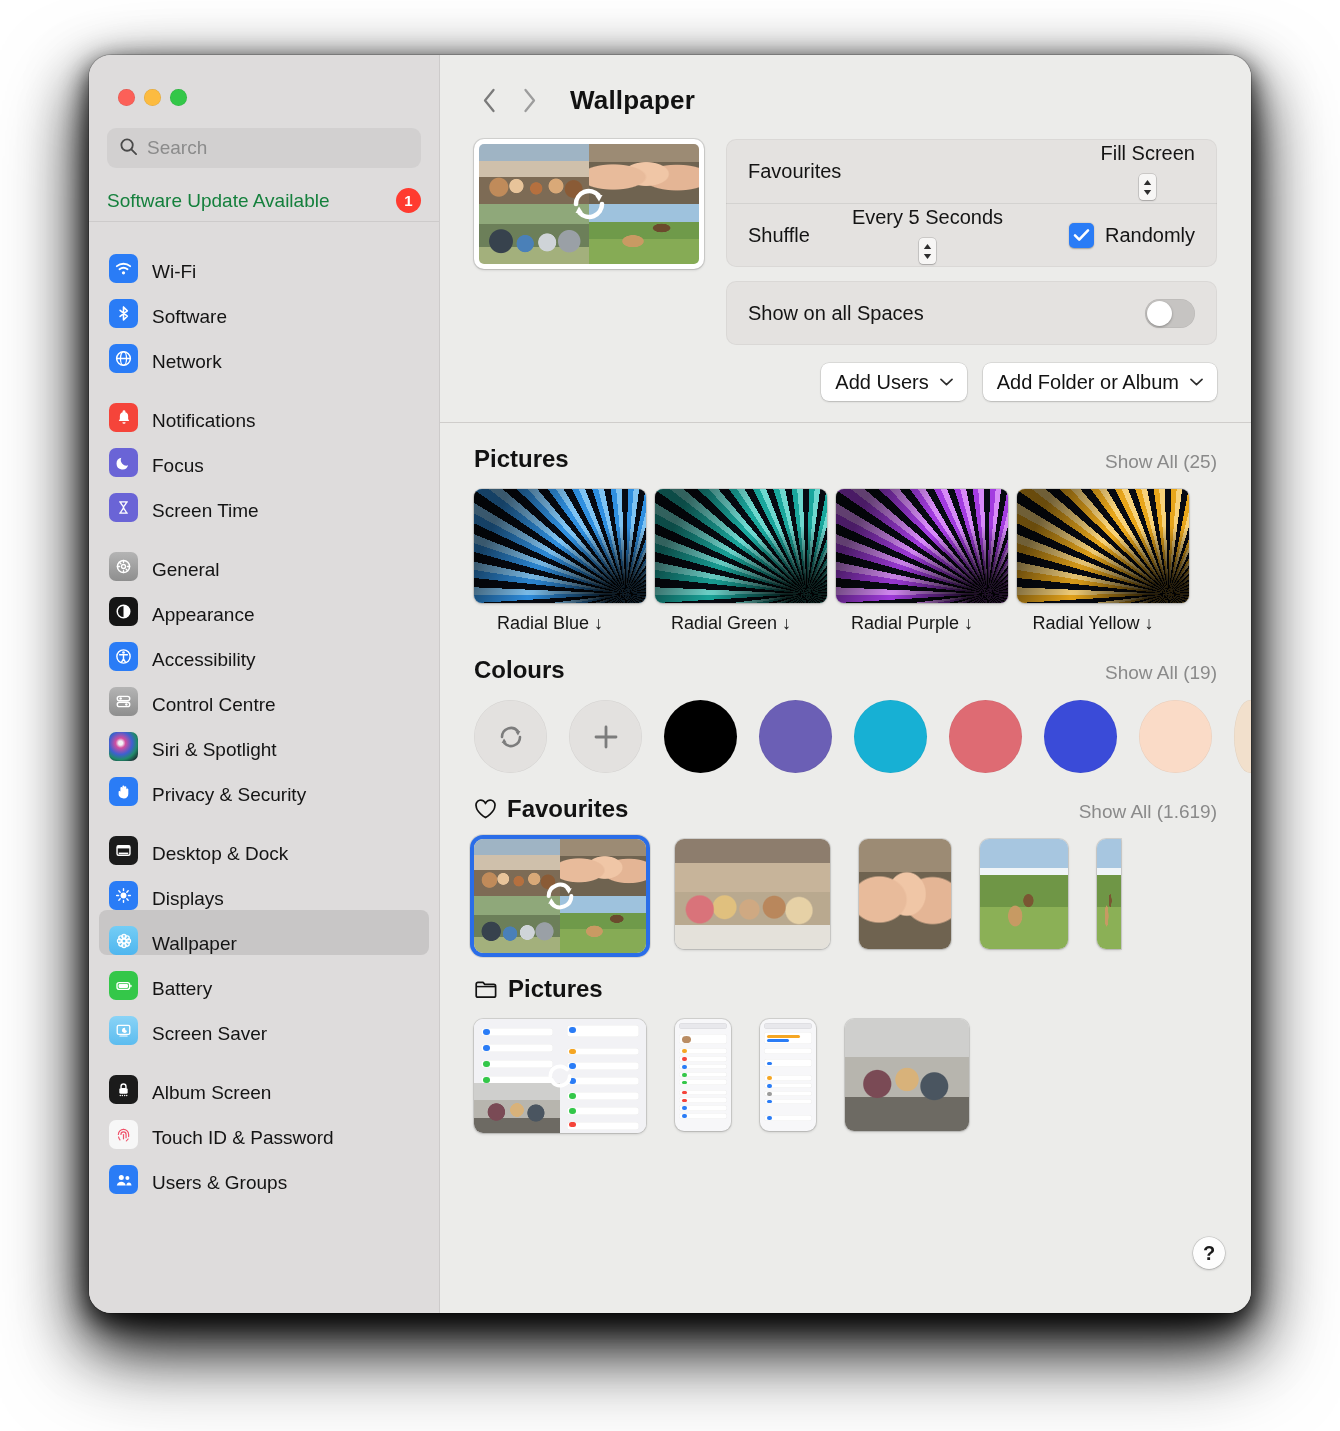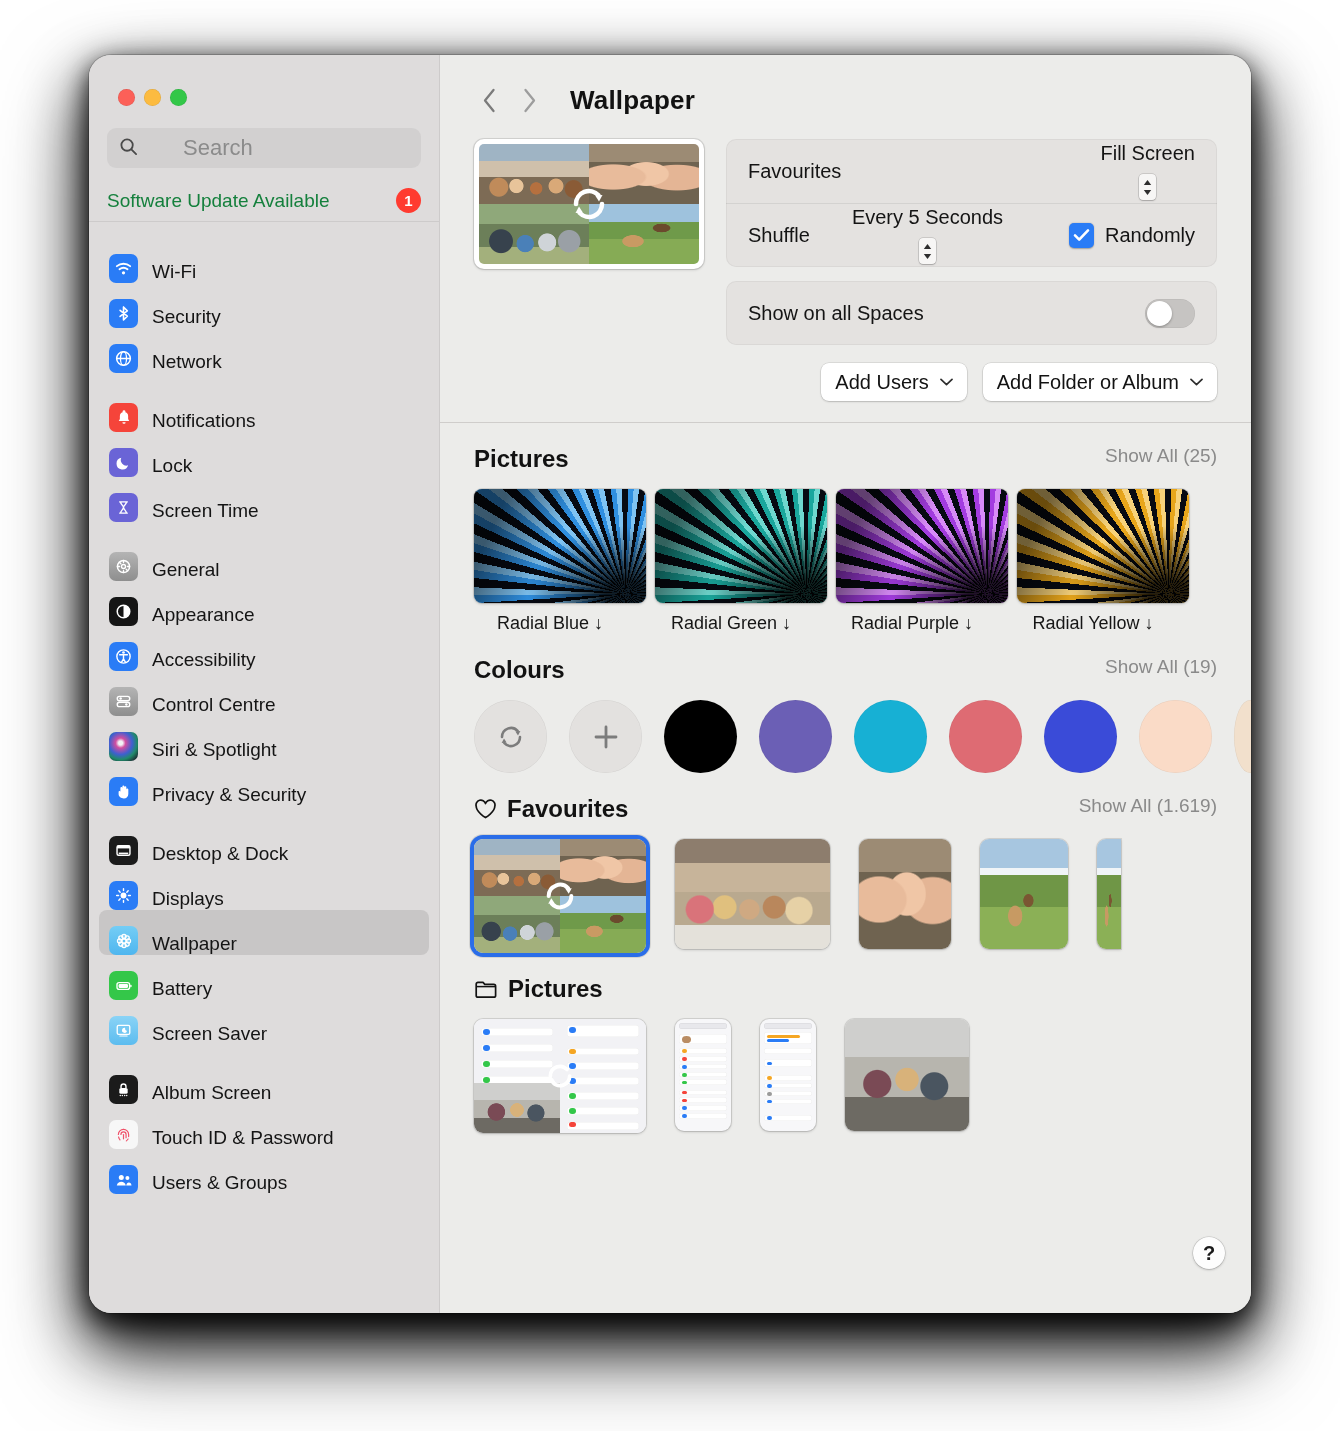--- a/index.html
+++ b/index.html
@@ -43,21 +43,21 @@
 
   .searchbox {
     margin: 22px 18px 0 18px;
     height: 40px;
     background: #d2d0d0;
     border-radius: 9px;
     display: flex; align-items: center;
     padding: 0 12px; gap: 9px;
   }
   .searchbox svg { flex: 0 0 auto; }
-  .searchbox .ph { color: #8b8b8b; font-size: 22px; margin-left: 36px; }
+  .searchbox .ph { color: #8b8b8b; font-size: 19px; }
 
   .sb-scroll { padding-top: 0; }
   .update-row {
     display: flex; align-items: center; gap: 10px;
     padding: 14px 18px 8px 18px;
     border-bottom: 1px solid #cdcbcb;
     margin: 6px 0 0 0;
   }
   .update-row .txt { font-size: 19px; color: #15803d; }
   .badge {
@@ -185,21 +185,21 @@
     font-size: 20px; color: #121212;
     box-shadow: 0 0 0 .5px rgba(0,0,0,.14), 0 1px 2px rgba(0,0,0,.16);
   }
 
   .divider { height: 1px; background: #cfcdcb; margin-top: 21px; }
 
   .lowerscroll { padding: 0 0 0 0; position: relative; height: 870px; overflow: hidden; }
 
   .section { padding: 22px 0 0 34px; }
   .sechead {
-    display: flex; align-items: flex-start;
+    display: flex; align-items: flex-end;
     padding-right: 34px;
   }
   .sechead .h {
     font-size: 24px; font-weight: bold; color: #121212;
     display: flex; align-items: center; gap: 10px;
   }
   .showall { margin-left: auto; font-size: 19px; color: #8a8a8a; }
 
   .thumbrow { display: flex; gap: 29px; margin-top: 16px; }
   .pic-item { width: 152px; flex: 0 0 auto; }
@@ -369,21 +369,21 @@
               </svg>
             </span>
             <span class="label">Wi-Fi</span>
           </div>
           <div class="row">
             <span class="ic" style="background:#2a7cf6">
               <svg width="17" height="17" viewBox="0 0 20 20">
                 <path d="M10 2.5v15l4.5-4.3L6 6.2M10 2.5l4.5 4.3L6 13.5" fill="none" stroke="#fff" stroke-width="1.9" stroke-linejoin="round" stroke-linecap="round"></path>
               </svg>
             </span>
-            <span class="label">Security</span>
+            <span class="label">Software</span>
           </div>
           <div class="row">
             <span class="ic" style="background:#2a7cf6">
               <svg width="19" height="19" viewBox="0 0 20 20">
                 <circle cx="10" cy="10" r="7.2" fill="none" stroke="#fff" stroke-width="1.6"></circle>
                 <ellipse cx="10" cy="10" rx="3.2" ry="7.2" fill="none" stroke="#fff" stroke-width="1.4"></ellipse>
                 <line x1="2.8" y1="10" x2="17.2" y2="10" stroke="#fff" stroke-width="1.4"></line>
               </svg>
             </span>
             <span class="label">Network</span>
@@ -400,21 +400,21 @@
               </svg>
             </span>
             <span class="label">Notifications</span>
           </div>
           <div class="row">
             <span class="ic" style="background:#6a64d6">
               <svg width="18" height="18" viewBox="0 0 20 20">
                 <path d="M14.6 12.6A6.2 6.2 0 0 1 7 4.2a6.6 6.6 0 1 0 7.6 8.4z" fill="#fff"></path>
               </svg>
             </span>
-            <span class="label">Lock</span>
+            <span class="label">Focus</span>
           </div>
           <div class="row">
             <span class="ic" style="background:#6a64d6">
               <svg width="17" height="17" viewBox="0 0 20 20">
                 <path d="M5.5 3.4h9M5.5 16.6h9M6.6 3.4c0 3.2 3.4 4.2 3.4 6.6 0 2.4-3.4 3.4-3.4 6.6M13.4 3.4c0 3.2-3.4 4.2-3.4 6.6 0 2.4 3.4 3.4 3.4 6.6" fill="none" stroke="#fff" stroke-width="1.7" stroke-linecap="round"></path>
               </svg>
             </span>
             <span class="label">Screen Time</span>
           </div>
         </div>

